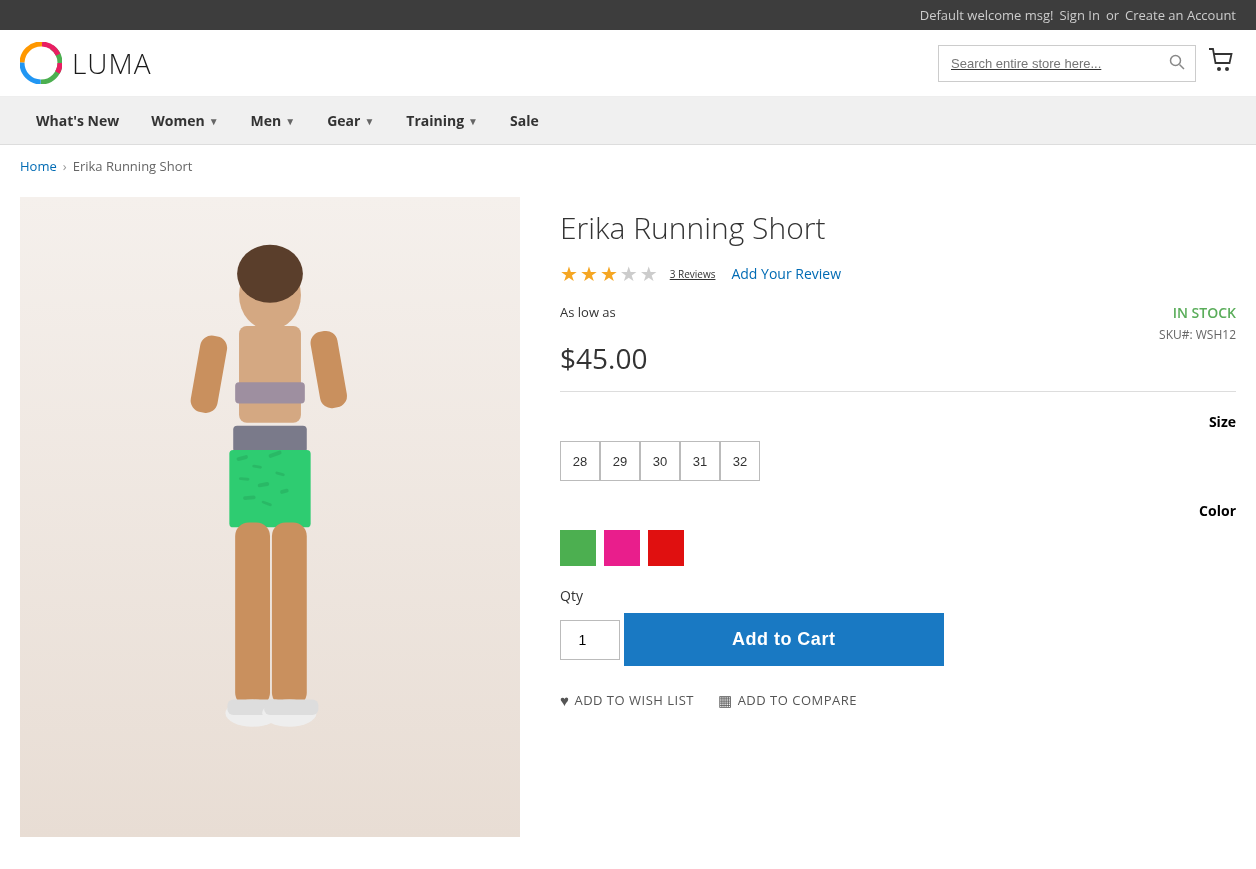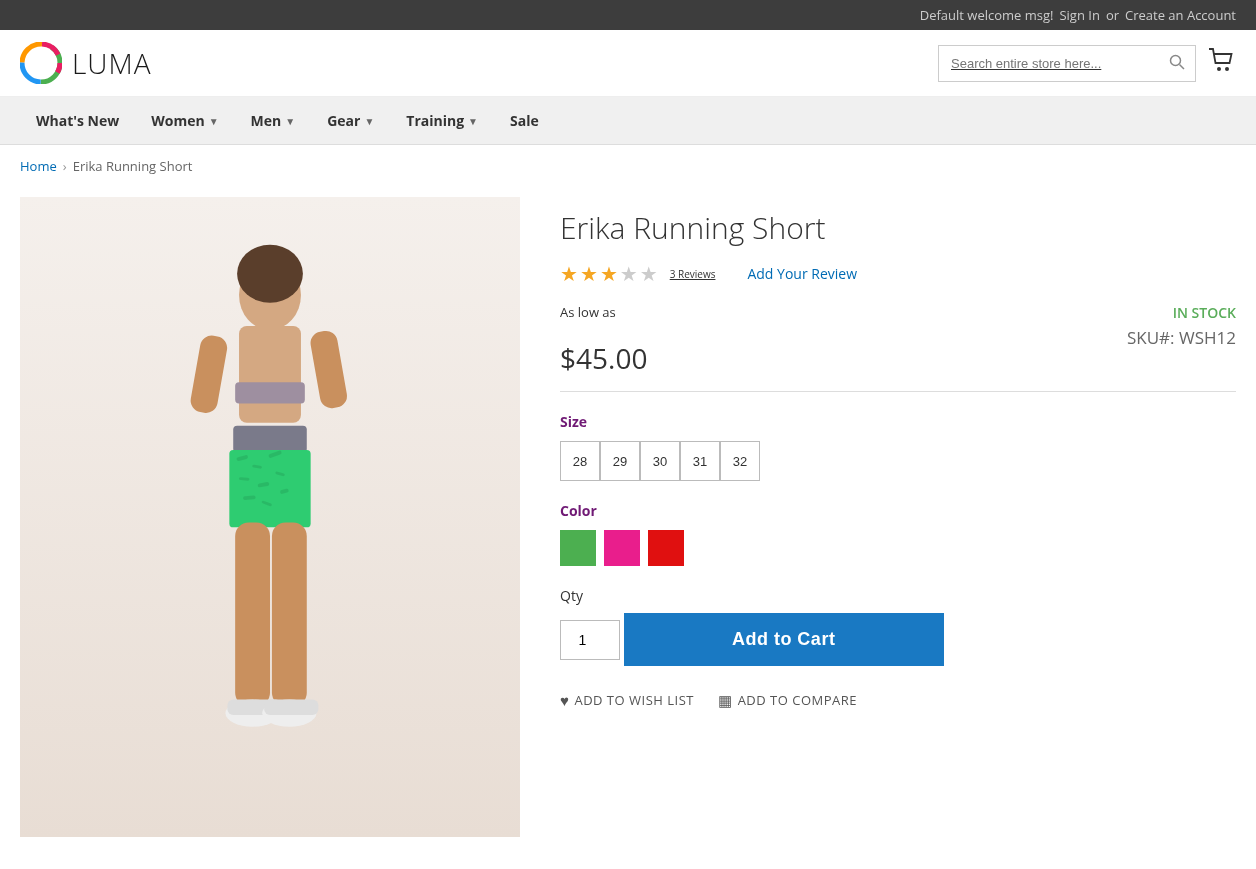--- a/index.html
+++ b/index.html
@@ -116,40 +116,40 @@
       display: flex;
       align-items: center;
       gap: 12px;
       margin-bottom: 16px;
     }
     .stars { display: flex; gap: 2px; }
     .star { font-size: 20px; }
     .star.filled { color: #f5a623; }
     .star.empty { color: #ccc; }
     .reviews-count { color: #333; font-size: 10px; text-decoration: underline; }
-    .add-review-link { color: #006bb4; font-size: 14px; text-decoration: none; cursor: pointer; margin-left: 20px; }
+    .add-review-link { color: #006bb4; font-size: 14px; text-decoration: none; cursor: pointer; margin-left: 4px; }
 
     
     .price-block {
       display: flex;
       justify-content: space-between;
       align-items: flex-start;
       margin-bottom: 10px;
     }
     .price-left {}
     .as-low-as { font-size: 13px; color: #333; margin-bottom: 18px; }
     .price { font-size: 28px; color: #333; font-weight: 400; }
     .stock-sku { text-align: right; }
     .in-stock { font-size: 14px; color: #5aad5a; font-weight: 600; text-transform: uppercase; }
-    .sku-line { font-size: 17px; color: #666; margin-top: 4px; }
+    .sku-line { font-size: 12px; color: #666; margin-top: 4px; }
 
     .divider { border: none; border-top: 1px solid #ddd; margin: 14px 0 20px; }
 
     
-    .option-label { font-size: 14px; font-weight: 700; color: #701a75; margin-bottom: 10px; }
+    .option-label { font-size: 14px; font-weight: 700; color: #000000; margin-bottom: 10px; text-align: right; }
     .size-options { display: flex; gap: 0; flex-wrap: wrap; margin-bottom: 20px; }
     .size-btn {
       width: 40px; height: 40px; border: 1px solid #bbb; background: #fff;
       font-size: 13px; color: #333; cursor: pointer; display: flex; align-items: center; justify-content: center;
     }
 
     
     .color-options { display: flex; gap: 8px; flex-wrap: wrap; margin-bottom: 20px; }
     .color-swatch {
       width: 36px; height: 36px; cursor: pointer; border: 2px solid transparent;

